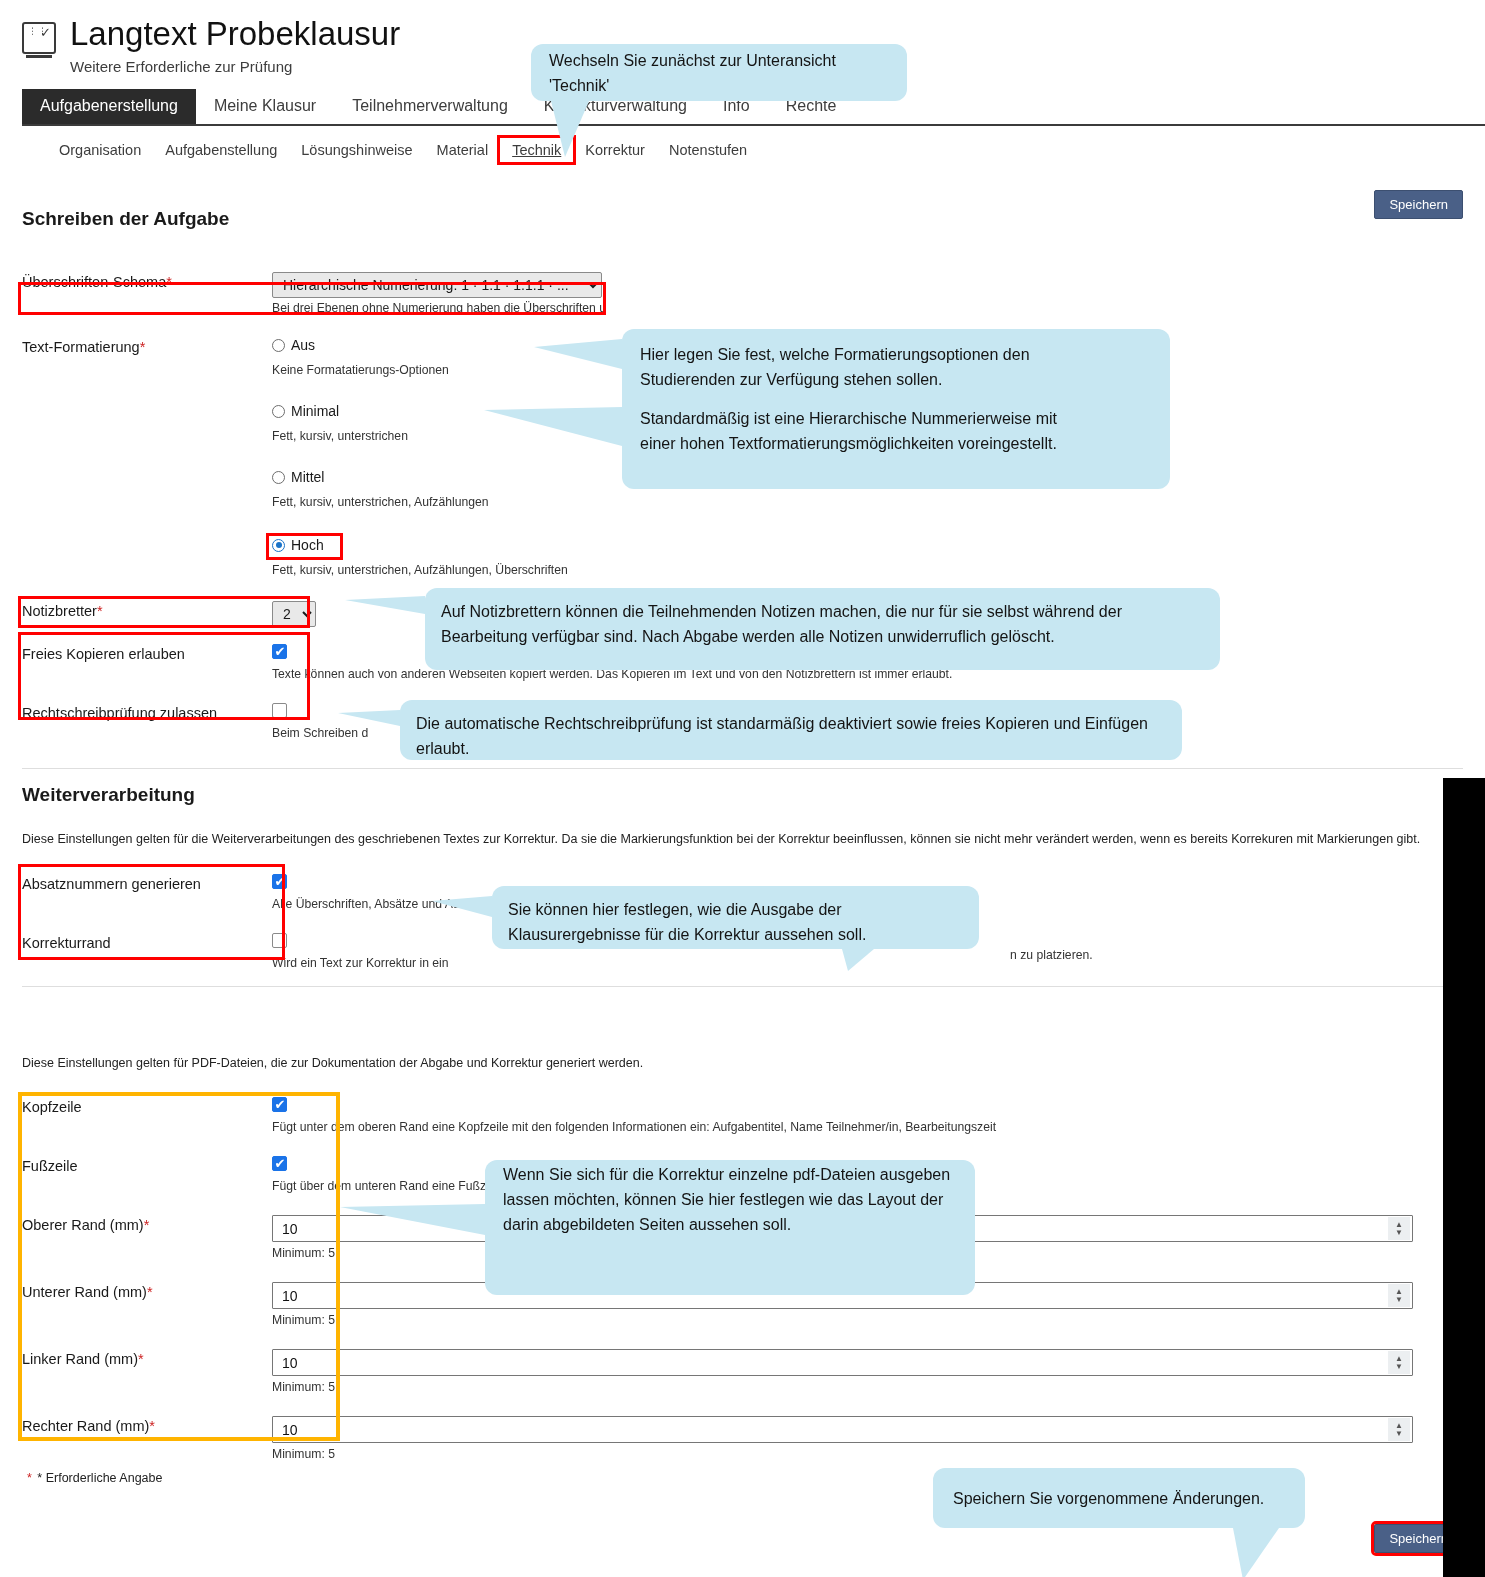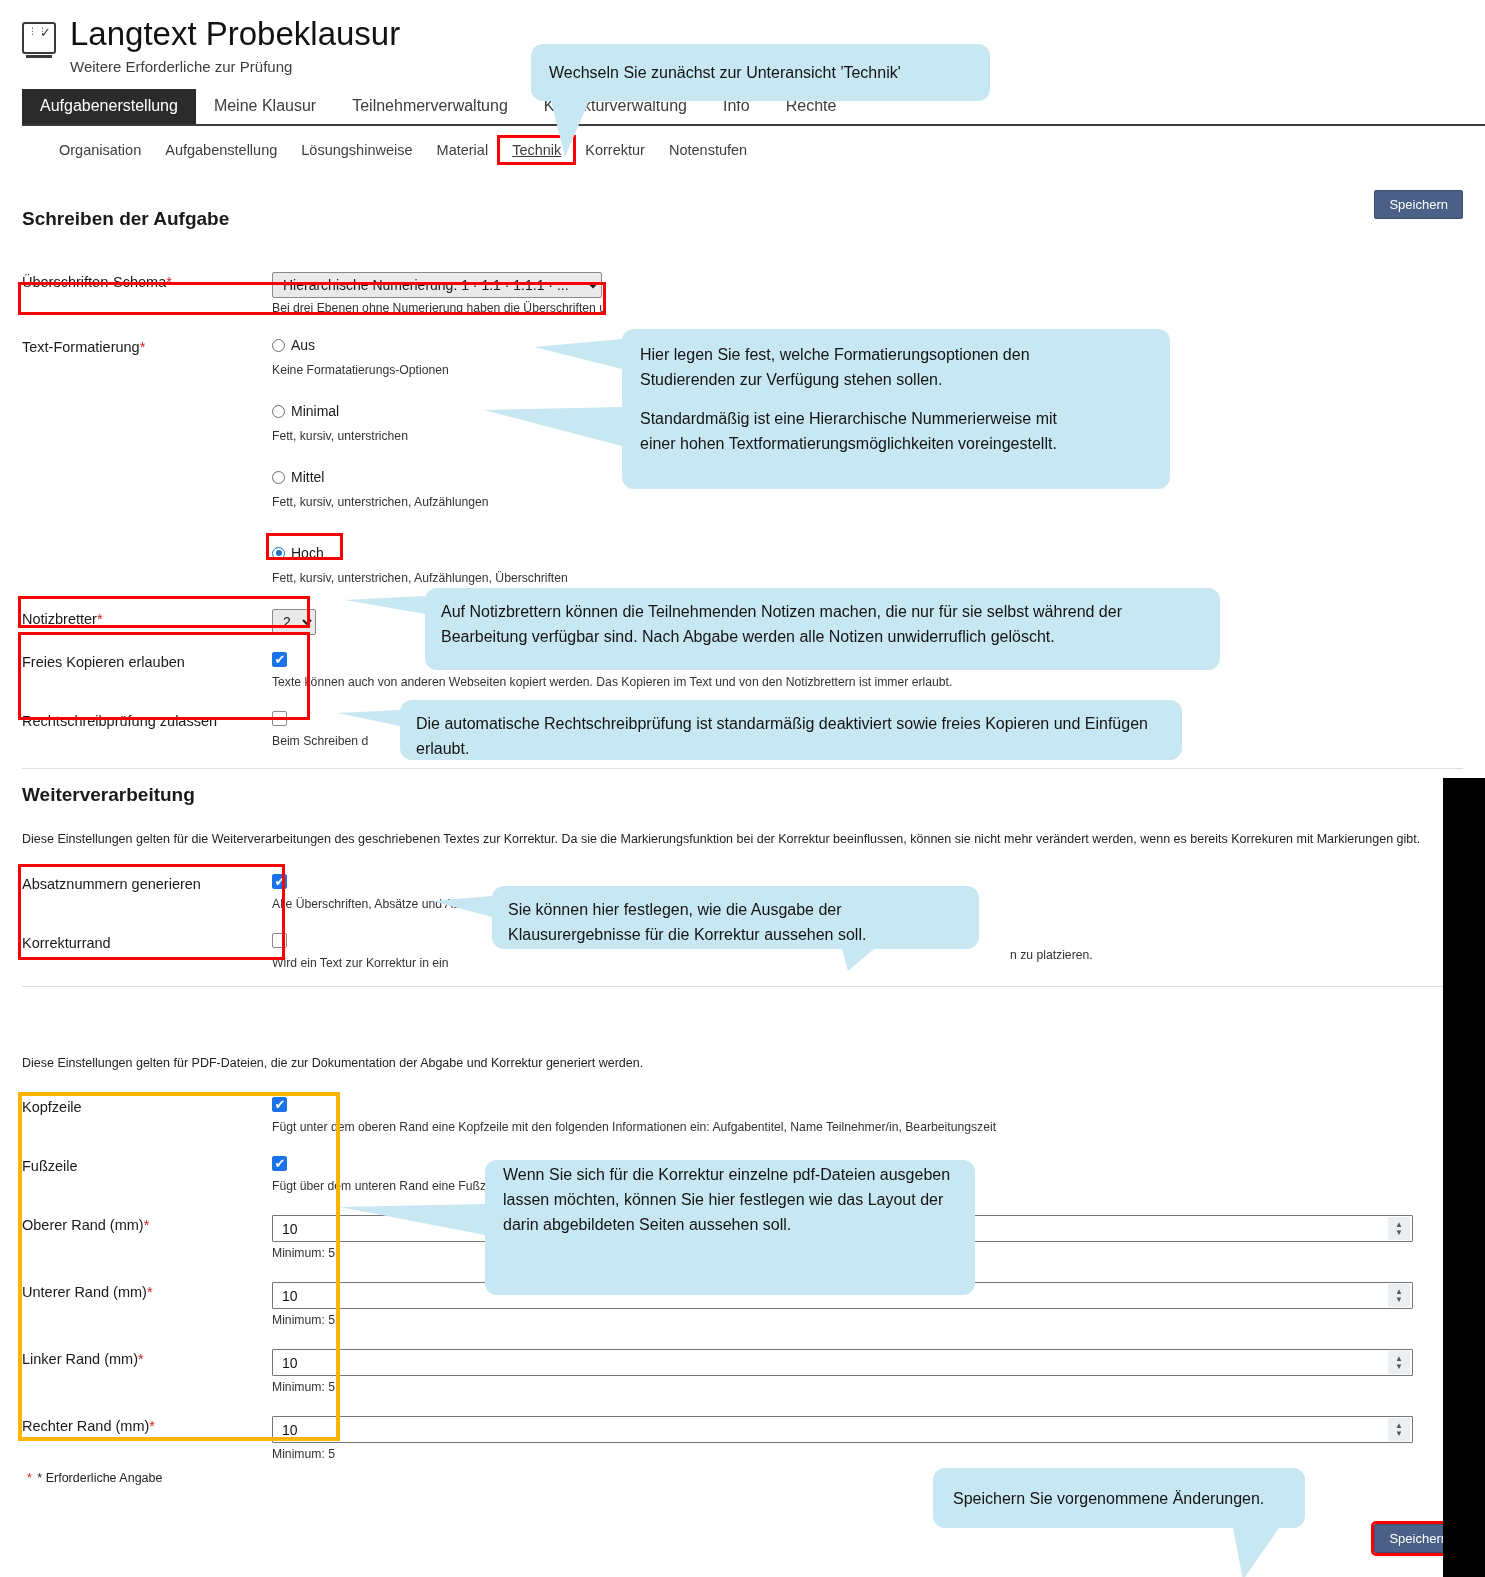--- a/index.html
+++ b/index.html
@@ -209,21 +209,21 @@
         <span class="radio-label">Minimal</span>
       </div>
       <div class="help" style="margin-top:10px;">Fett, kursiv, unterstrichen</div>
 
       <div class="radio-opt" style="margin-top:26px;">
         <span class="radio"></span>
         <span class="radio-label">Mittel</span>
       </div>
       <div class="help" style="margin-top:10px;">Fett, kursiv, unterstrichen, Aufzählungen</div>
 
-      <div class="radio-opt" style="margin-top:36px;">
+      <div class="radio-opt" style="margin-top:28px;">
         <span class="radio on"></span>
         <span class="radio-label">Hoch</span>
       </div>
       <div class="help" style="margin-top:10px;">Fett, kursiv, unterstrichen, Aufzählungen, Überschriften</div>
     </div>
   </div>
 
   <div class="form-row" style="margin-top:24px;">
     <div class="form-label">
       <span>Notizbretter</span><span class="req">*</span>
@@ -359,21 +359,21 @@
 
 <div class="hl red" style="left:18px; top:282px; width:588px; height:33px;"></div>
 <div class="hl red" style="left:266px; top:533px; width:77px; height:27px;"></div>
 <div class="hl red" style="left:18px; top:596px; width:292px; height:32px;"></div>
 <div class="hl red" style="left:18px; top:632px; width:292px; height:88px;"></div>
 <div class="hl red" style="left:18px; top:864px; width:267px; height:96px;"></div>
 <div class="hl orange" style="left:18px; top:1092px; width:322px; height:349px;"></div>
 
 <div class="blackband" style="left:1443px; top:778px; width:42px; height:799px;"></div>
 
-<div class="callout" style="left:531px; top:44px; width:459px; height:57px; display:flex; align-items:center;">
+<div class="callout" style="left:531px; top:44px; width:376px; height:57px; display:flex; align-items:center;">
   <span>Wechseln Sie zunächst zur Unteransicht 'Technik'</span>
   <span class="tail" style="left:20px; top:57px; border-left:14px solid transparent; border-right:24px solid transparent; border-top:56px solid #c7e7f2;"></span>
 </div>
 
 <div class="callout" style="left:622px; top:329px; width:548px; height:160px;">
   <div>Hier legen Sie fest, welche Formatierungsoptionen den<br>Studierenden zur Verfügung stehen sollen.</div>
   <div style="height:14px;"></div>
   <div>Standardmäßig ist eine Hierarchische Nummerierweise mit<br>einer hohen Textformatierungsmöglichkeiten voreingestellt.</div>
   <span class="tail" style="left:-88px; top:10px; border-top:8px solid transparent; border-bottom:22px solid transparent; border-right:88px solid #c7e7f2;"></span>
   <span class="tail" style="left:-138px; top:78px; border-top:3px solid transparent; border-bottom:36px solid transparent; border-right:138px solid #c7e7f2;"></span>

